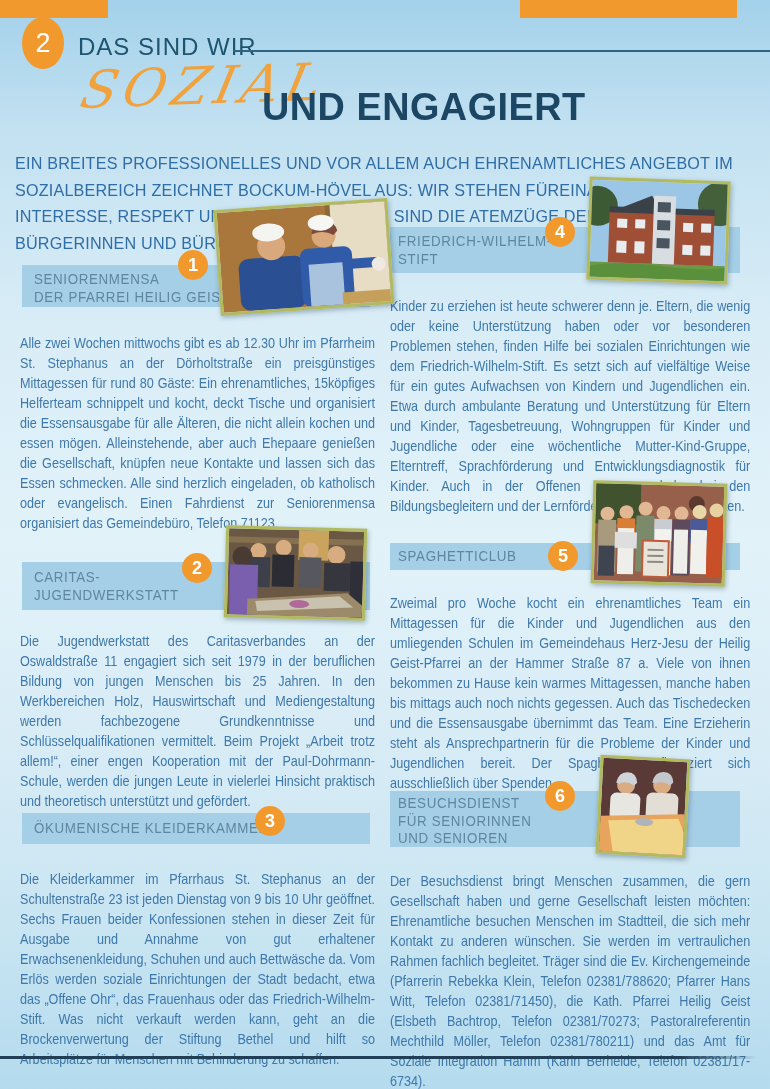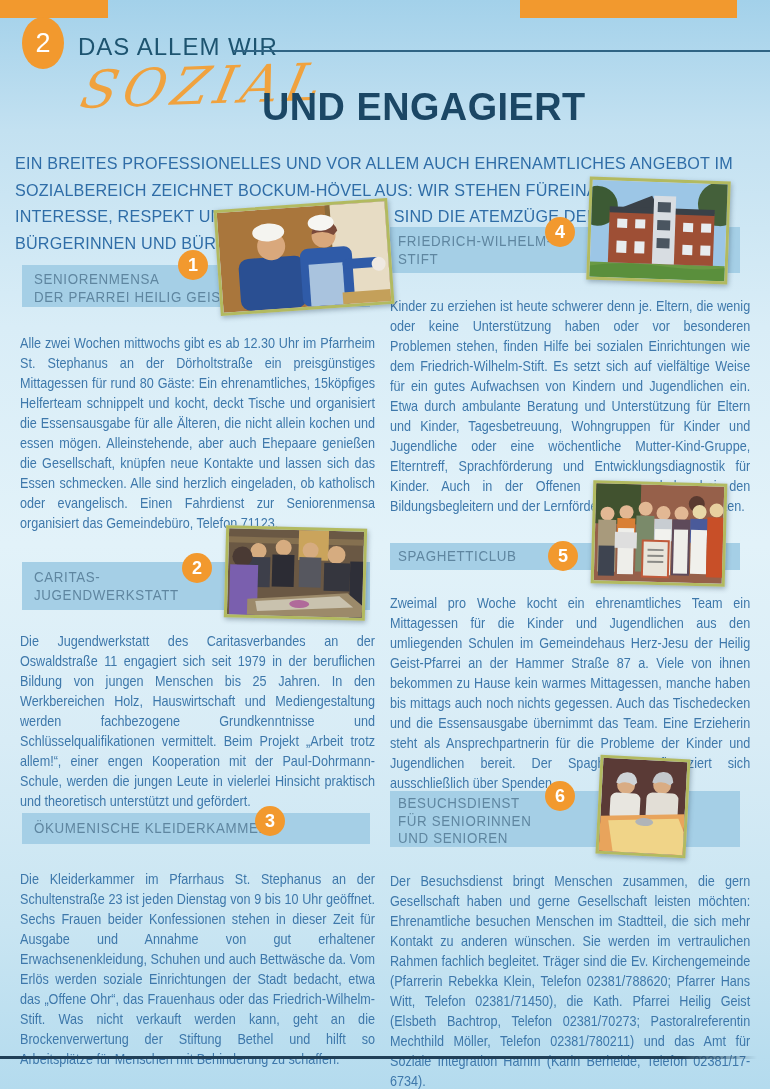--- a/index.html
+++ b/index.html
@@ -72,21 +72,21 @@
     background:linear-gradient(90deg,#203f57 0%,#203f57 90%,rgba(32,63,87,0) 100%);z-index:2;}
 </style>
 </head>
 <body>
 
 <div class="page">
 
   <div class="orange-block" id="ob-left"></div>
   <div class="orange-block" id="ob-right"></div>
   <div class="page-badge">2</div>
-  <div class="kicker">DAS ALLEM WIR</div>
+  <div class="kicker">DAS SIND WIR</div>
   <div class="kicker-rule"></div>
 
   <div class="title-script">SOZIAL</div>
   <div class="title-main">UND ENGAGIERT</div>
   <p class="intro">EIN BREITES PROFESSIONELLES UND VOR ALLEM AUCH EHRENAMTLICHES ANGEBOT IM SOZIALBEREICH ZEICHNET BOCKUM-HÖVEL AUS: WIR STEHEN FÜREINANDER EIN. INTERESSE, RESPEKT UND WERTSCHÄTZUNG SIND DIE ATEMZÜGE DER HANDELNDEN BÜRGERINNEN UND BÜRGER!</p>
 
   <div class="bar" id="bar1"></div>
   <div class="sec-title" id="t1">SENIORENMENSA
 DER PFARREI HEILIG GEIST</div>
   <div class="badge" id="b1">1</div>

